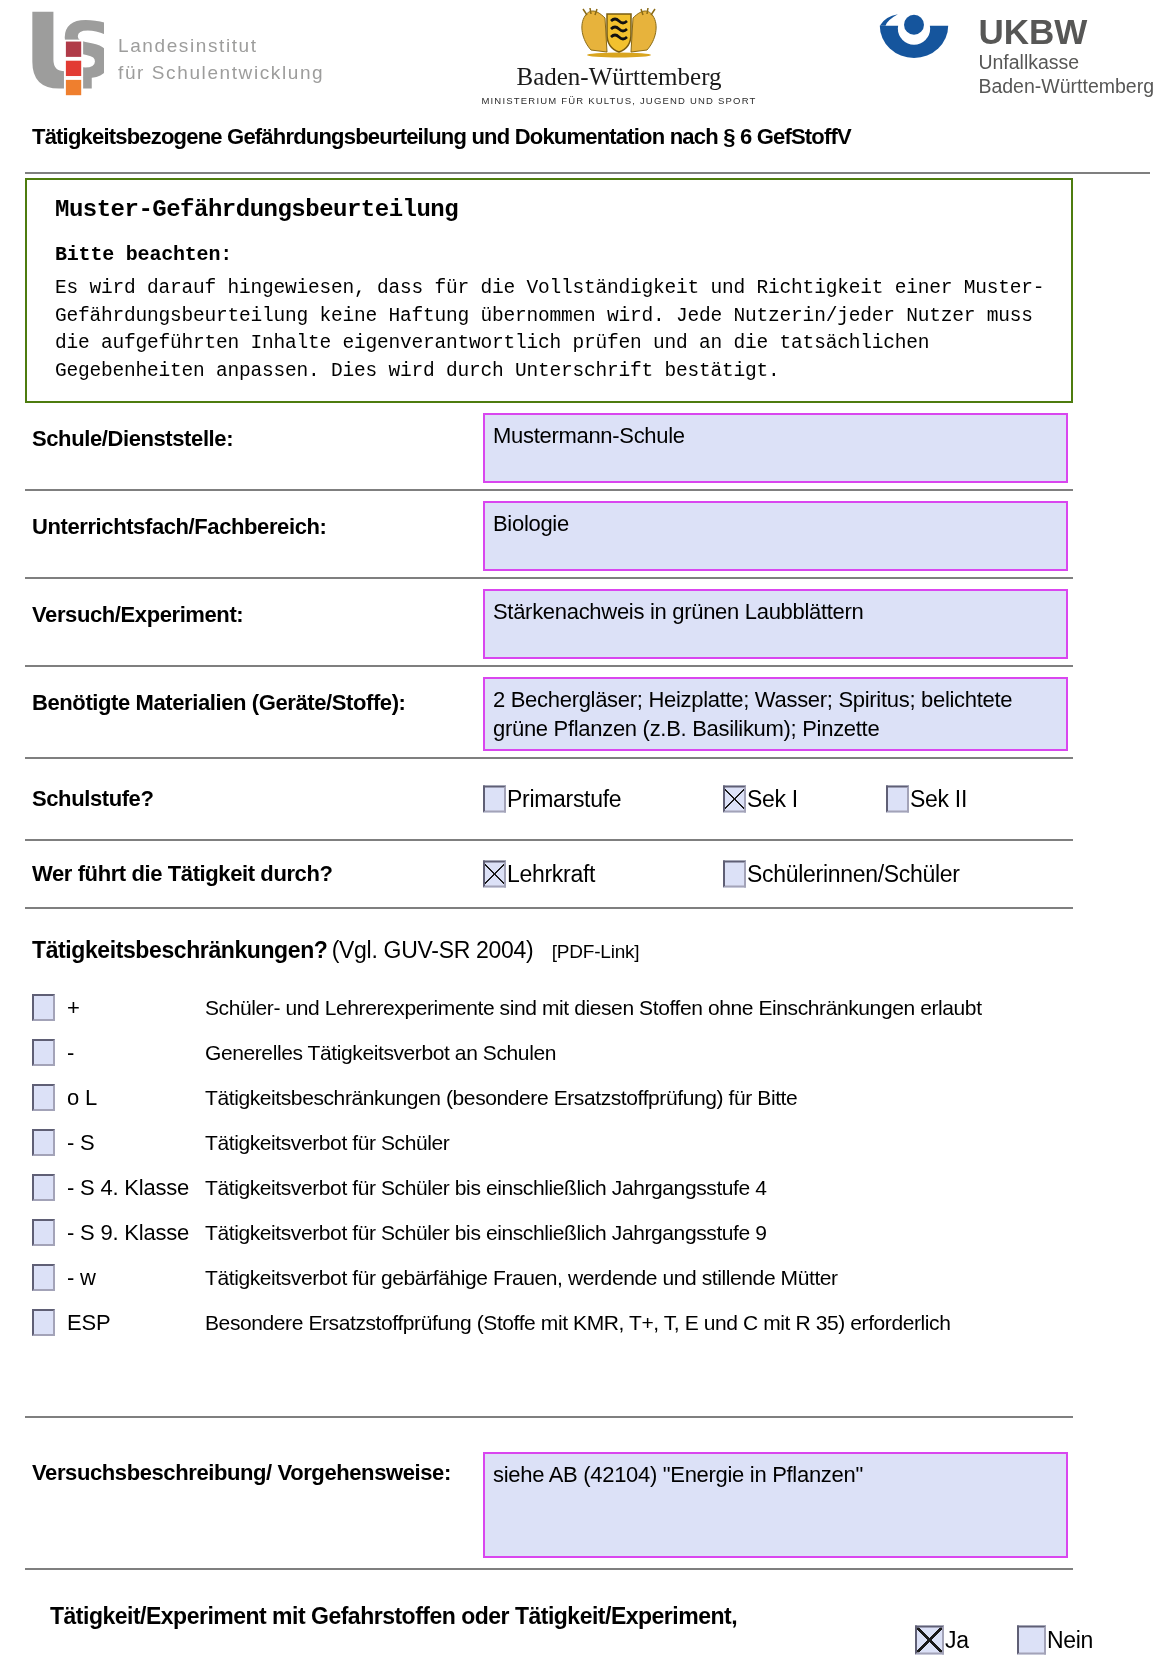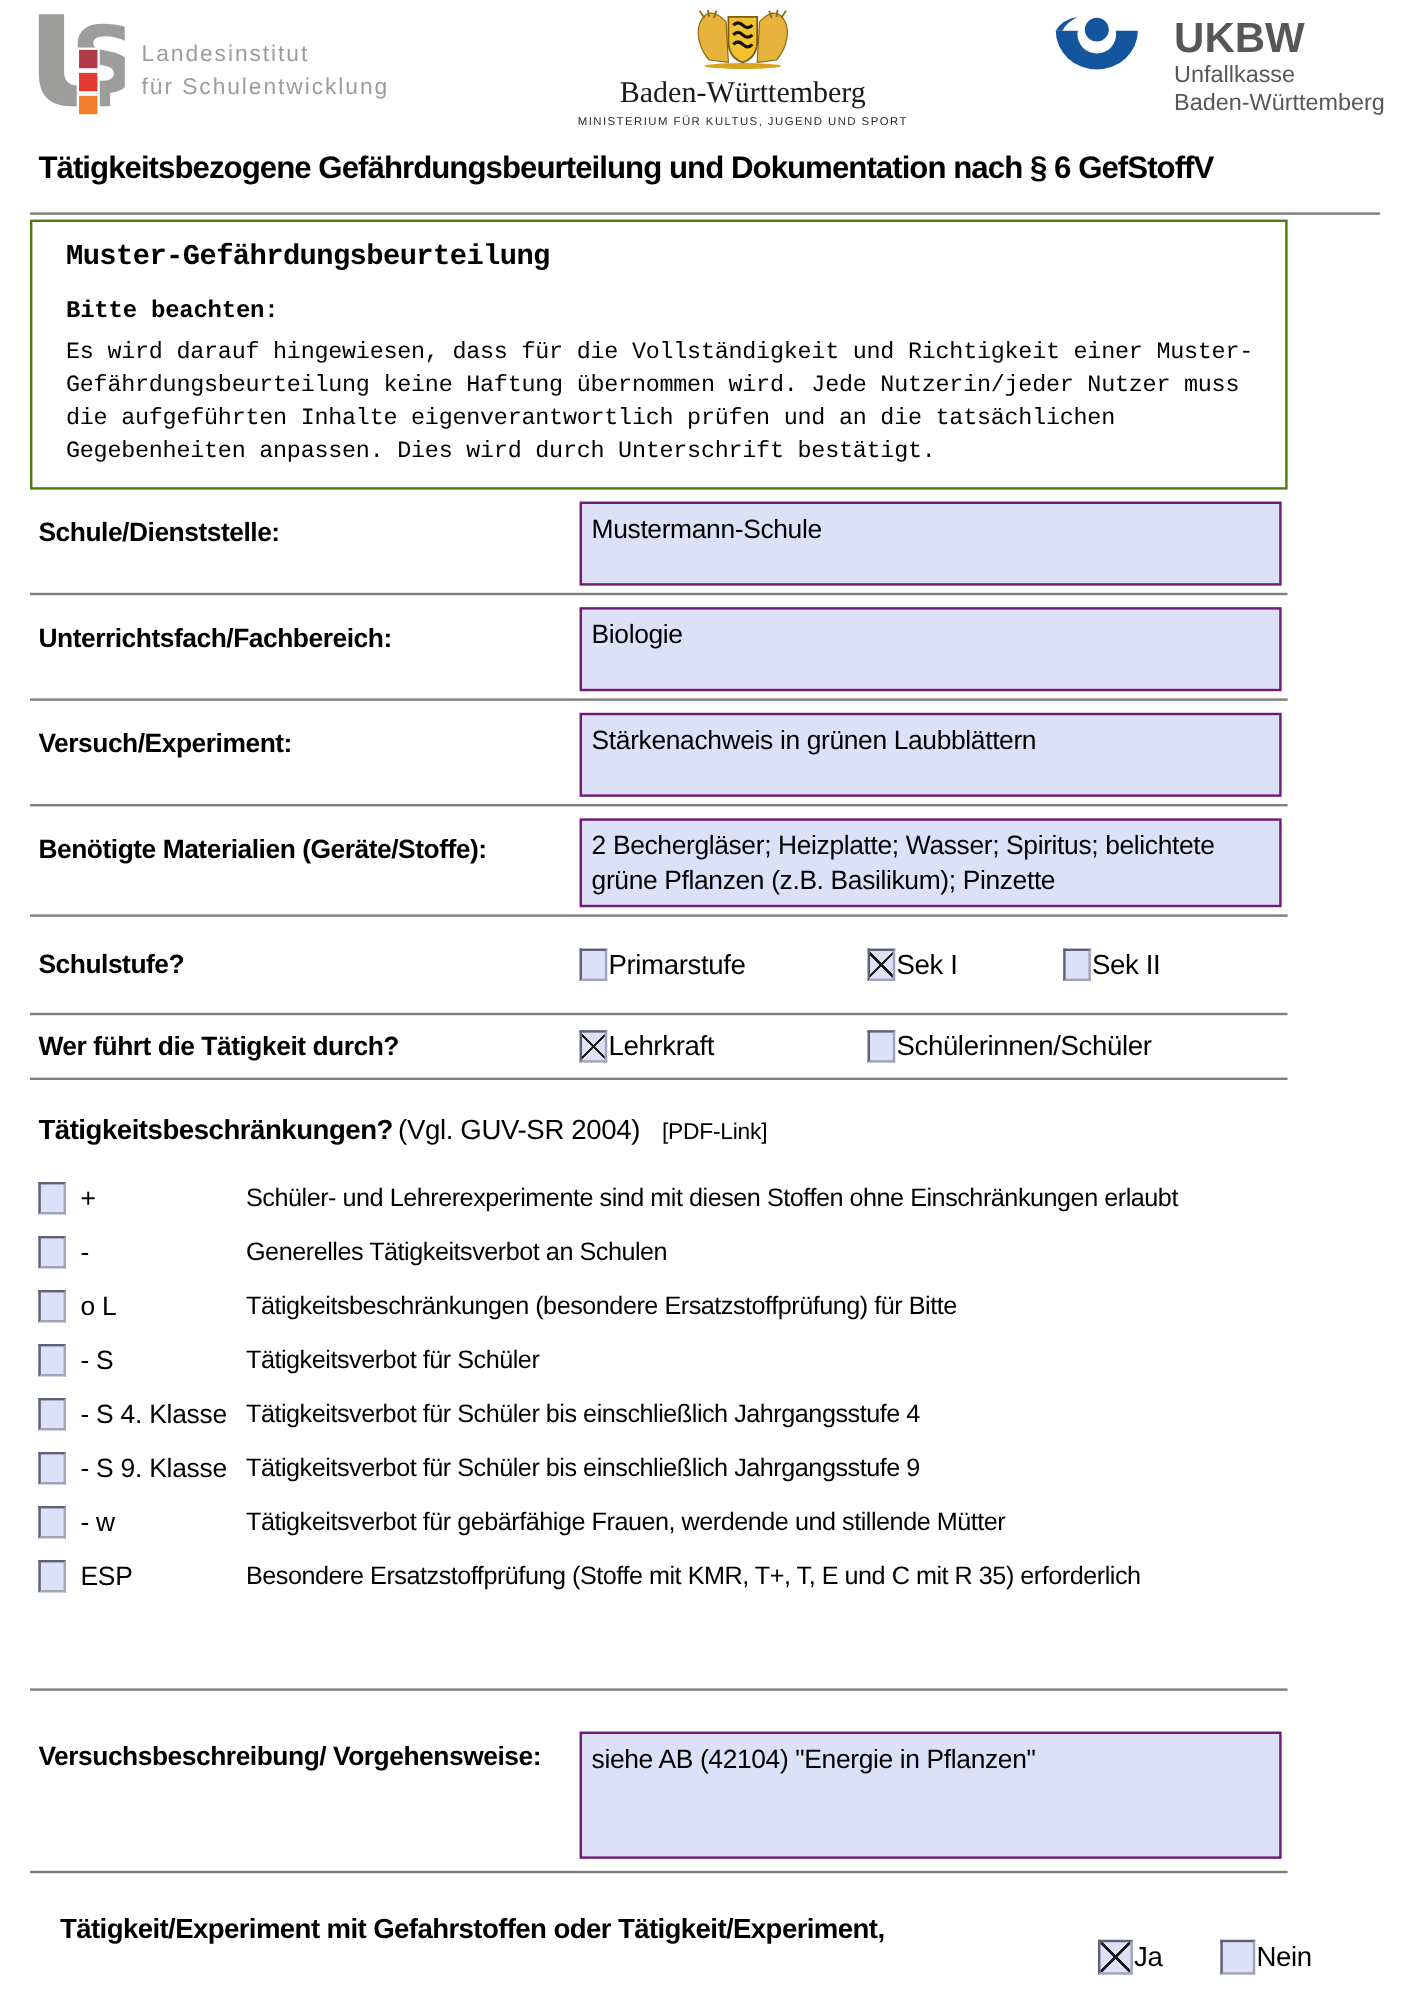--- a/index.html
+++ b/index.html
@@ -12,48 +12,48 @@
   .ls-text { color:#9d9d9c; font-size:19px; letter-spacing:1.6px; line-height:27px; margin-top:24px; white-space:nowrap; }
   .bw-block { flex:1; text-align:center; }
   .bw-name { font-family:"Liberation Serif","DejaVu Serif",serif; font-size:25px; color:#1a1a1a; margin-top:1px; letter-spacing:0; }
   .bw-min { font-size:9.5px; letter-spacing:1.2px; color:#2b2b2b; margin-top:4px; }
   .ukbw-block { width:310px; display:flex; gap:26px; justify-content:flex-end; align-items:flex-start; padding-top:6px; }
   .ukbw-name { font-size:35px; font-weight:bold; color:#575756; line-height:36px; letter-spacing:0; }
   .ukbw-sub { font-size:19.5px; color:#575756; line-height:24px; letter-spacing:0; }
 
   
   .main { margin-left:25px; width:1048px; }
-  h1 { font-size:26px; font-weight:bold; letter-spacing:-0.8px; margin:24px 0 0 7px; white-space:nowrap; }
+  h1 { font-size:22px; font-weight:bold; letter-spacing:-0.8px; margin:24px 0 0 7px; white-space:nowrap; }
   .divider { height:2px; background:#7f7f7f; width:100%; }
   .d-wide { width:1125px; }
   .d-top { margin-top:22px; }
 
   .notice { border:2px solid #4d7c0f; margin-top:4px; padding:12px 18px 16px 28px;font-family:Liberation Mono, monospace; }
   .notice h2 { font-size:24px; font-weight:bold; letter-spacing:-0.5px; margin:4px 0 20px; }
   .note-label { font-size:20px; font-weight:bold; margin-bottom:9px; }
   .note-text { font-size:19.5px; line-height:27.5px; }
 
   
   .frow { display:flex; padding:10px 0 6px; }
   .flabel { width:458px; font-weight:bold; font-size:22px; letter-spacing:-0.4px; padding:13px 8px 0 7px; white-space:nowrap; }
-  .finput { width:585px; min-height:70px; background:#dce1f7; border:2px solid #701a75; font-size:22px; letter-spacing:-0.3px; line-height:29px; padding:6px 8px; }
+  .finput { width:585px; min-height:70px; background:#dce1f7; border:2px solid #d946ef; font-size:22px; letter-spacing:-0.3px; line-height:29px; padding:6px 8px; }
   .finput.tall { min-height:106px; }
   .drow { display:flex; padding:34px 0 10px; }
   .drow .flabel { line-height:30px; white-space:normal; padding-top:6px; }
 
   
   .cb { display:inline-block; width:23px; height:27px; background:#dce1f7; border:2px solid;
         border-color:#5f5f75 #a3a3b8 #a3a3b8 #5f5f75; flex:none; }
   .cb.checked { background-image:
       linear-gradient(45deg,  transparent 46.5%, #1a1a1a 46.5%, #1a1a1a 53.5%, transparent 53.5%),
       linear-gradient(-45deg, transparent 46.5%, #1a1a1a 46.5%, #1a1a1a 53.5%, transparent 53.5%); }
 
   .opt-row { position:relative; }
   #schulstufe-row { height:80px; }
-  #who-row { height:52px; }
+  #who-row { height:66px; }
   .row-label { position:absolute; left:7px; top:50%; transform:translateY(-50%); font-weight:bold; font-size:22px; letter-spacing:-0.4px; white-space:nowrap; }
   .opt { position:absolute; top:50%; transform:translateY(-50%); display:flex; align-items:center; gap:1px; font-size:23px; letter-spacing:-0.3px; white-space:nowrap; }
   #schulstufe-row .o1, #who-row .o1 { left:458px; }
   #schulstufe-row .o2, #who-row .o2 { left:698px; }
   #schulstufe-row .o3 { left:861px; }
 
   
   .restrict-heading { margin:28px 0 30px; padding-left:7px; white-space:nowrap; }
   .rh-b { font-size:23px; font-weight:bold; letter-spacing:-0.4px; }
   .rh-n { font-size:23px; letter-spacing:-0.3px; }

